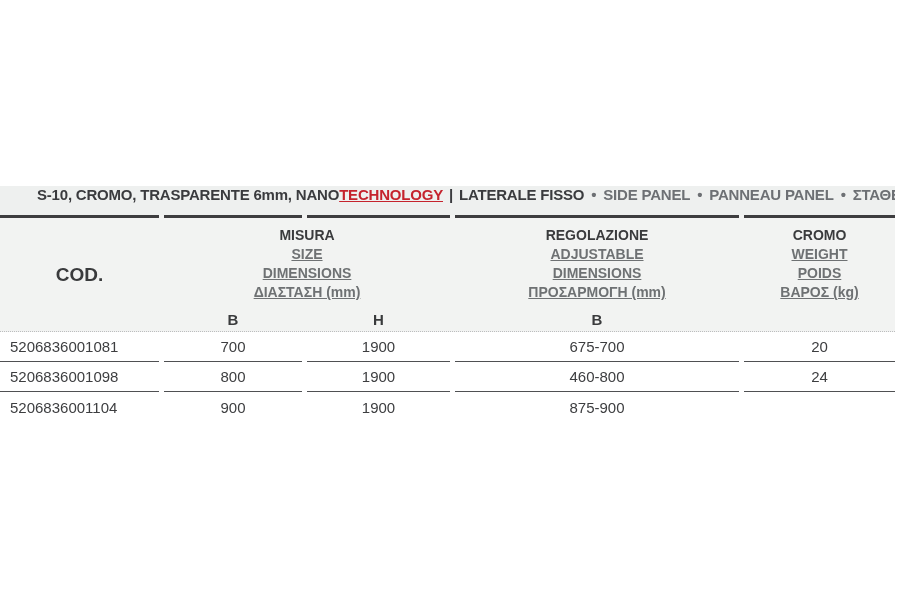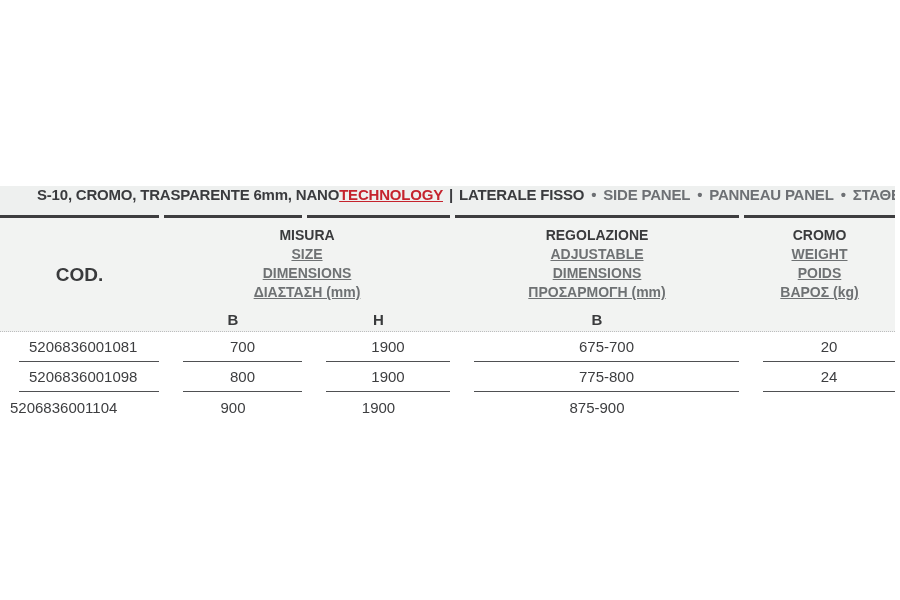--- a/index.html
+++ b/index.html
@@ -55,21 +55,21 @@
     font-size:15px; font-weight:bold; color:#3a3b3d;
   }
   .sh-b1{grid-column:2} .sh-h{grid-column:3} .sh-b2{grid-column:4}
 
   .drow { height:30px; }
   .dcell {
     display:flex; align-items:center; justify-content:center;
     font-size:15px; color:#3d3e40; height:100%; box-sizing:border-box;
   }
   .dcell.cod { justify-content:flex-start; padding-left:10px; }
-  .drow.ruled .dcell { border-bottom:1.5px solid #4f5052;margin-left:19px; }
+  .drow.ruled .dcell { border-bottom:1.5px solid #4f5052; }
 </style>
 </head>
 <body>
 
 <div class="canvas">
 
   <div class="titlebar">
     <span class="t-dark">S-10, CROMO, TRASPARENTE 6mm, NANO</span>
       <span class="t-red">TECHNOLOGY</span>
     <span class="t-pipe">|</span>
@@ -124,21 +124,21 @@
       <div class="dcell">700</div>
       <div class="dcell">1900</div>
       <div class="dcell">675-700</div>
       <div class="dcell">20</div>
     </div>
 
     <div class="grid5 drow ruled">
       <div class="dcell cod">5206836001098</div>
       <div class="dcell">800</div>
       <div class="dcell">1900</div>
-      <div class="dcell">775-800</div>
+      <div class="dcell">460-800</div>
       <div class="dcell">24</div>
     </div>
 
     <div class="grid5 drow">
       <div class="dcell cod">5206836001104</div>
       <div class="dcell">900</div>
       <div class="dcell">1900</div>
       <div class="dcell">875-900</div>
     </div>
 

